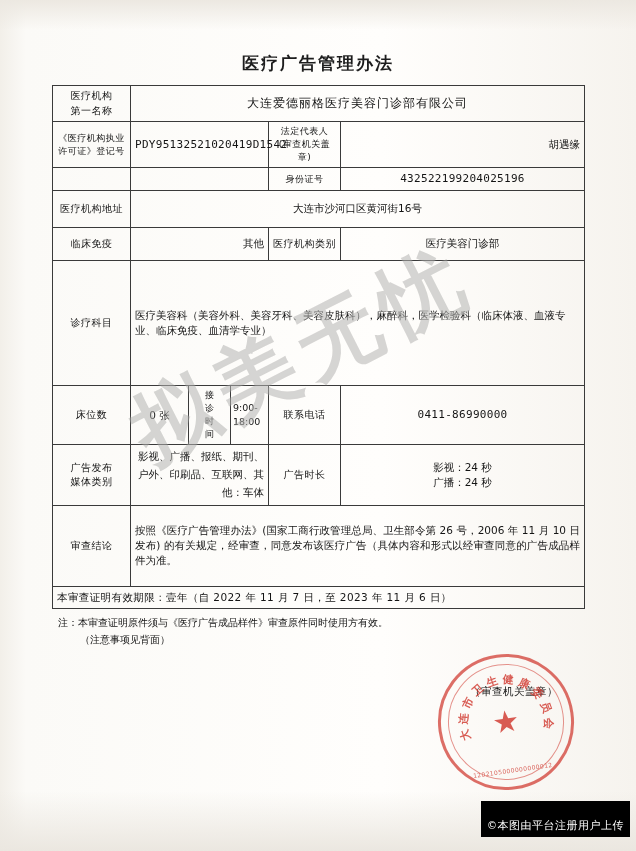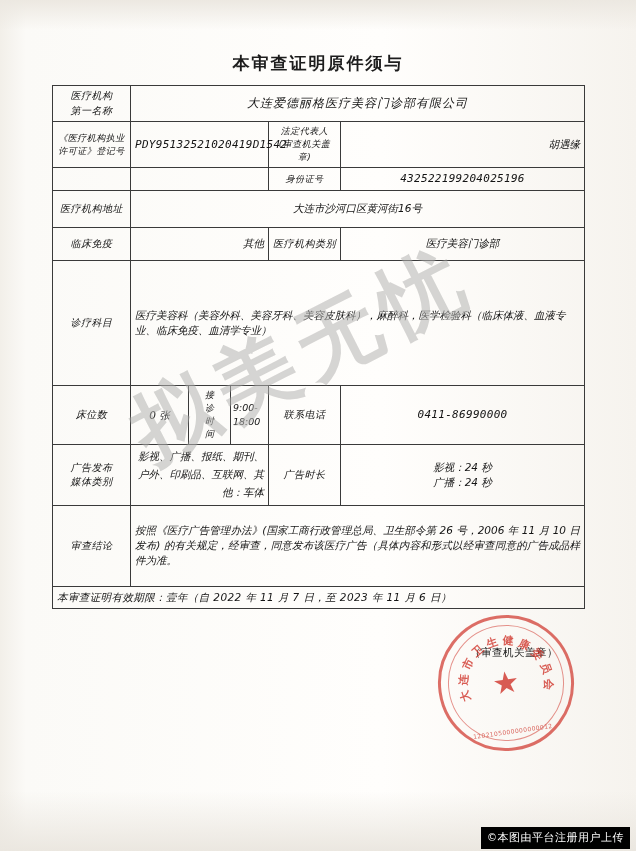--- a/index.html
+++ b/index.html
@@ -42,21 +42,20 @@
     margin-bottom:10px;
     font-family:"DejaVu Sans", sans-serif;
   }
 
   table.cert {
     border-collapse:collapse;
     width:532px;
     table-layout:fixed;
     font-size:10.5px;
     color:#141414;
-    font-style:italic;
   }
   table.cert td {
     border:1px solid #3a3a3a;
     padding:3px 4px;
     vertical-align:middle;
     line-height:1.45;
   }
   .lbl { text-align:center; font-size:10px; letter-spacing:0.5px; }
   .ctr { text-align:center; }
   .lft { text-align:right; padding-left:8px; }
@@ -144,38 +143,38 @@
     transform:rotate(-27deg);
     letter-spacing:10px;
     pointer-events:none;
     z-index:5;
     font-family:"DejaVu Sans", sans-serif;
     text-shadow:0 0 2px rgba(255,255,255,.35);
   }
 
   .footer {
     position:absolute;
-    right:6px; bottom:2px;
+    right:6px; bottom:14px;
     background:#000;
     color:#fff;
     font-size:11px;
-    padding:3px 6px 4px 6px;
+    padding:17px 6px 4px 6px;
     letter-spacing:.5px;
     z-index:9;
   }
   .footer .c { font-size:10px; }
 </style>
 </head>
 <body>
 
 <div class="paper">
 
   <div class="doc">
 
-    <div class="title">本审查证明原件须与</div>
+    <div class="title">医疗广告管理办法</div>
 
     <table class="cert">
       <colgroup>
         <col style="width:78px">
         <col style="width:138px">
         <col style="width:72px">
         <col style="width:62px">
         <col style="width:182px">
       </colgroup>
 
@@ -260,20 +259,24 @@
         <td class="concl" colspan="4">按照《医疗广告管理办法》(国家工商行政管理总局、卫生部令第 26 号，2006 年 11 月 10 日发布) 的有关规定，经审查，同意发布该医疗广告（具体内容和形式以经审查同意的广告成品样件为准。</td>
       </tr>
 
       <tr>
         <td class="valid" colspan="5">本审查证明有效期限：壹年（自 2022 年 11 月 7 日，至 2023 年 11 月 6 日）</td>
       </tr>
 
     </tbody>
       </table>
 
+    <div class="note">
+      <span>注：本审查证明原件须与《医疗广告成品样件》审查原件同时使用方有效。</span>
+      <span class="indent">（注意事项见背面）</span>
+    </div>
 
     <div class="sealarea">
       <div class="sealtext">
         <div>（审查机关盖章）</div>
       </div>
 
       <div class="stamp">
         <div class="ring"></div>
         <div class="star">★</div>
         <div class="arc" id="sealArc">

